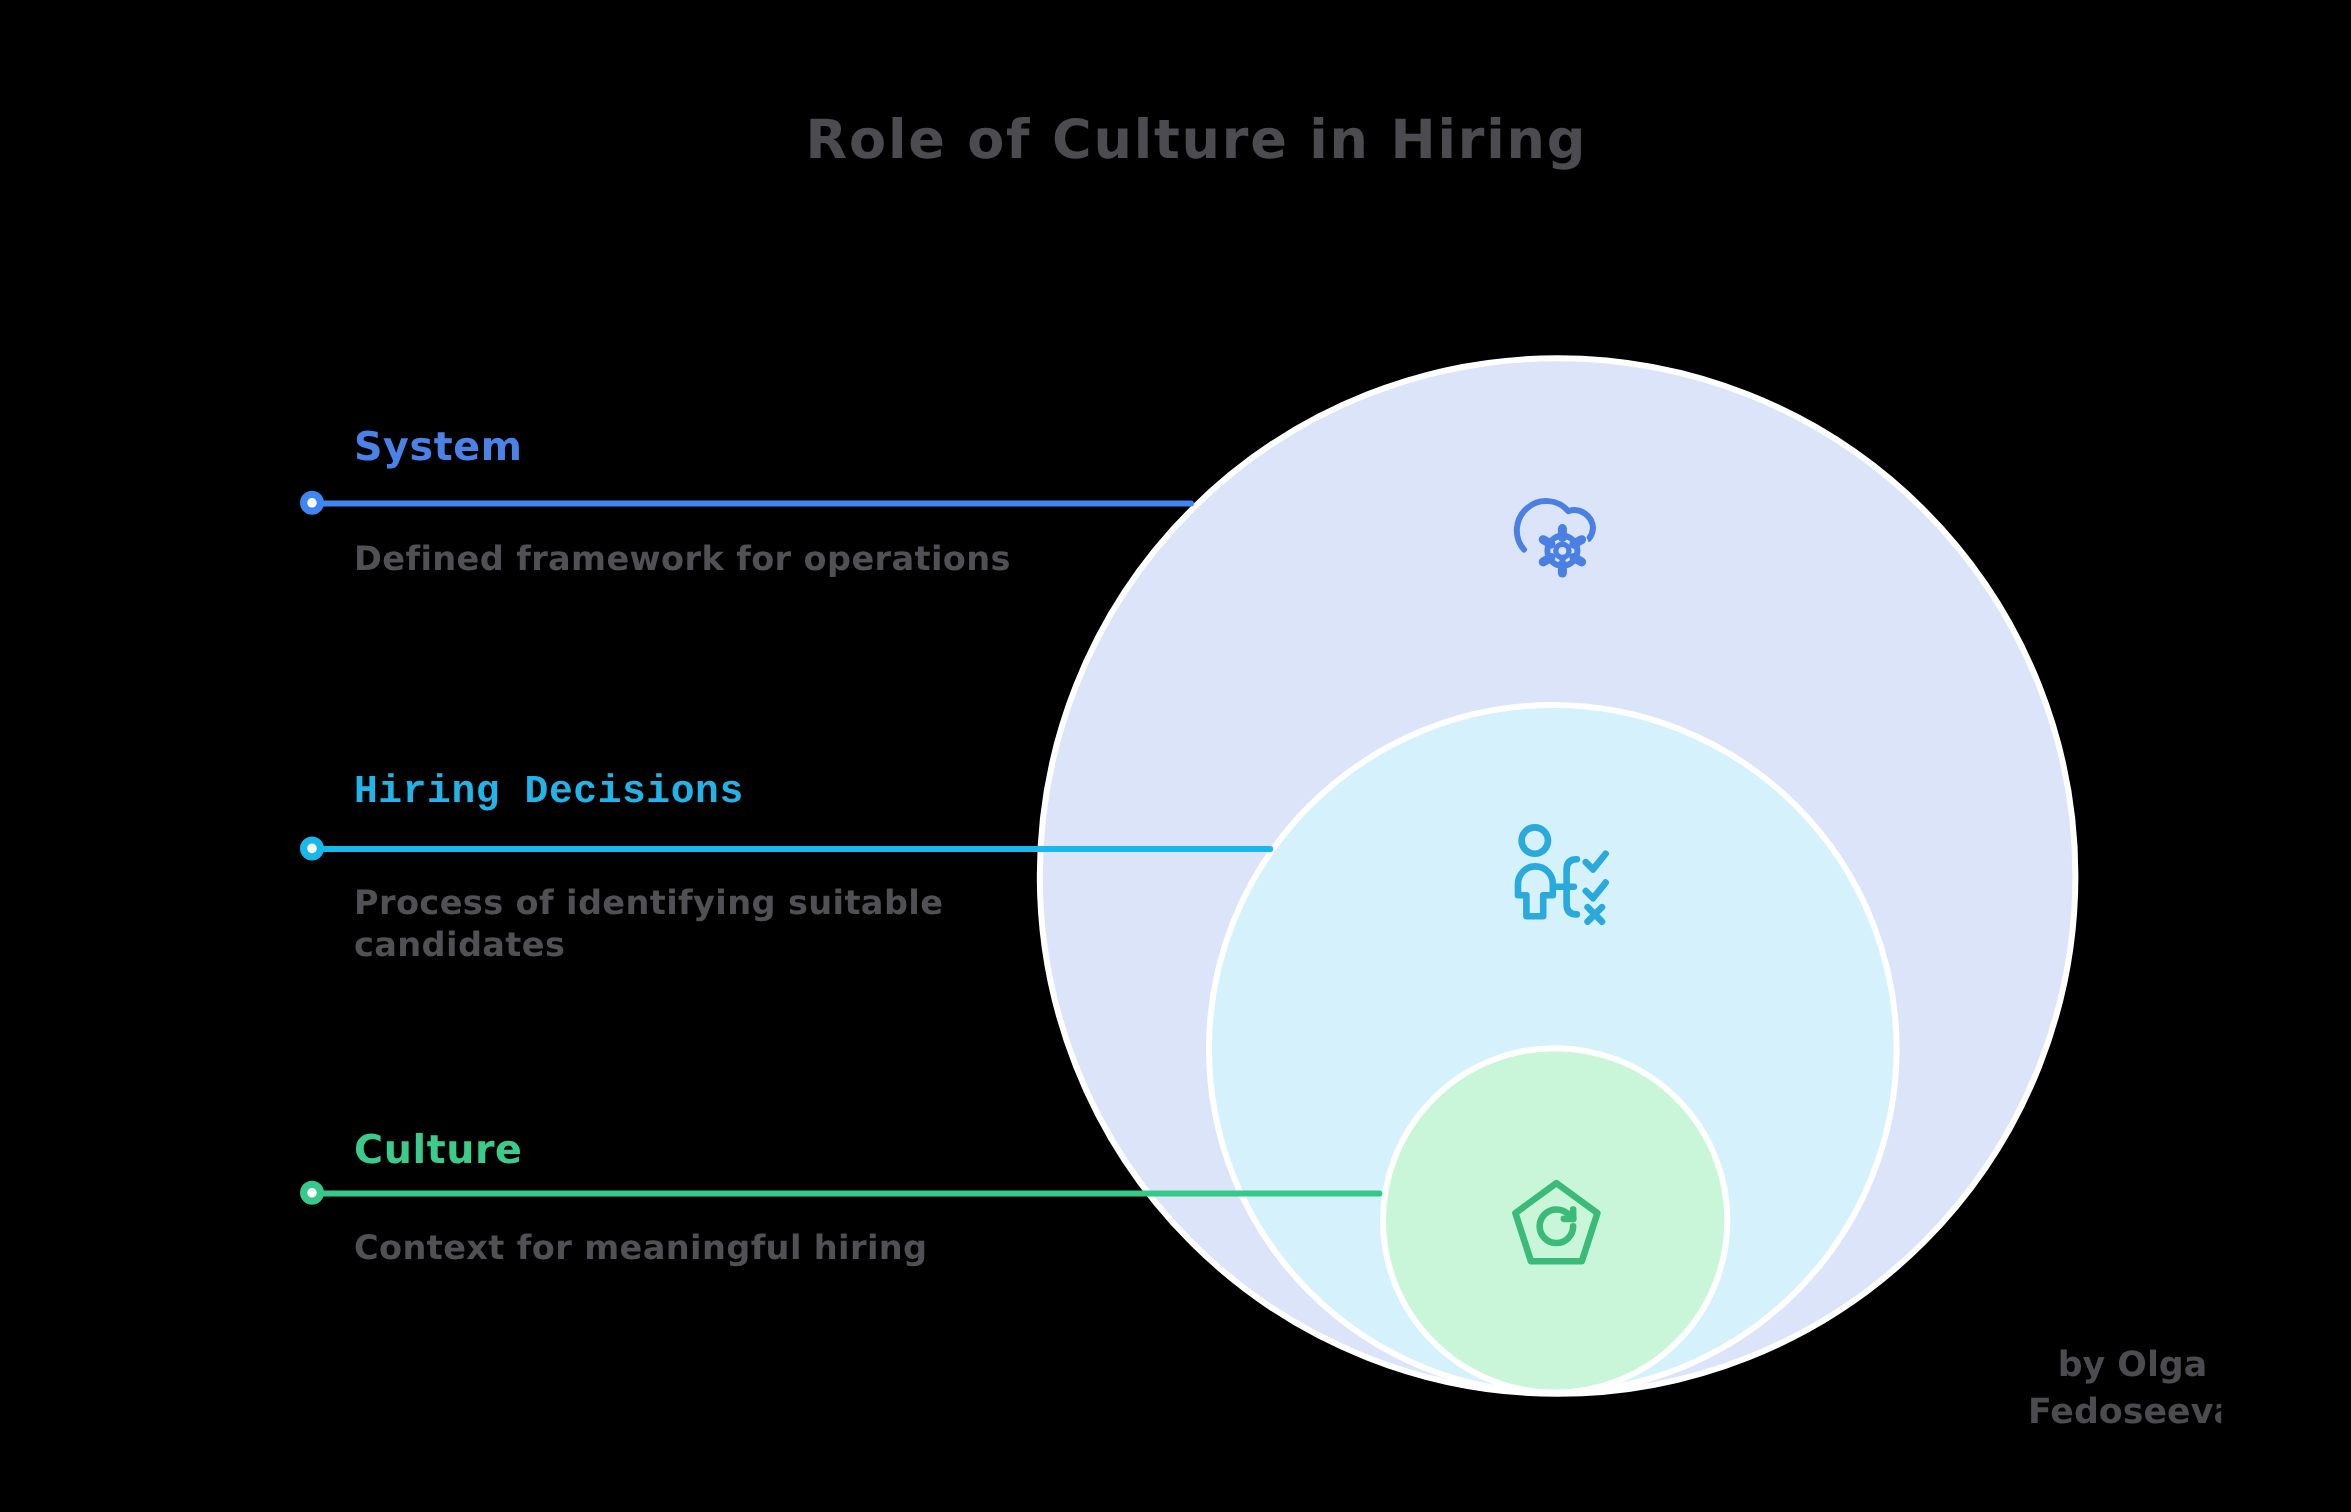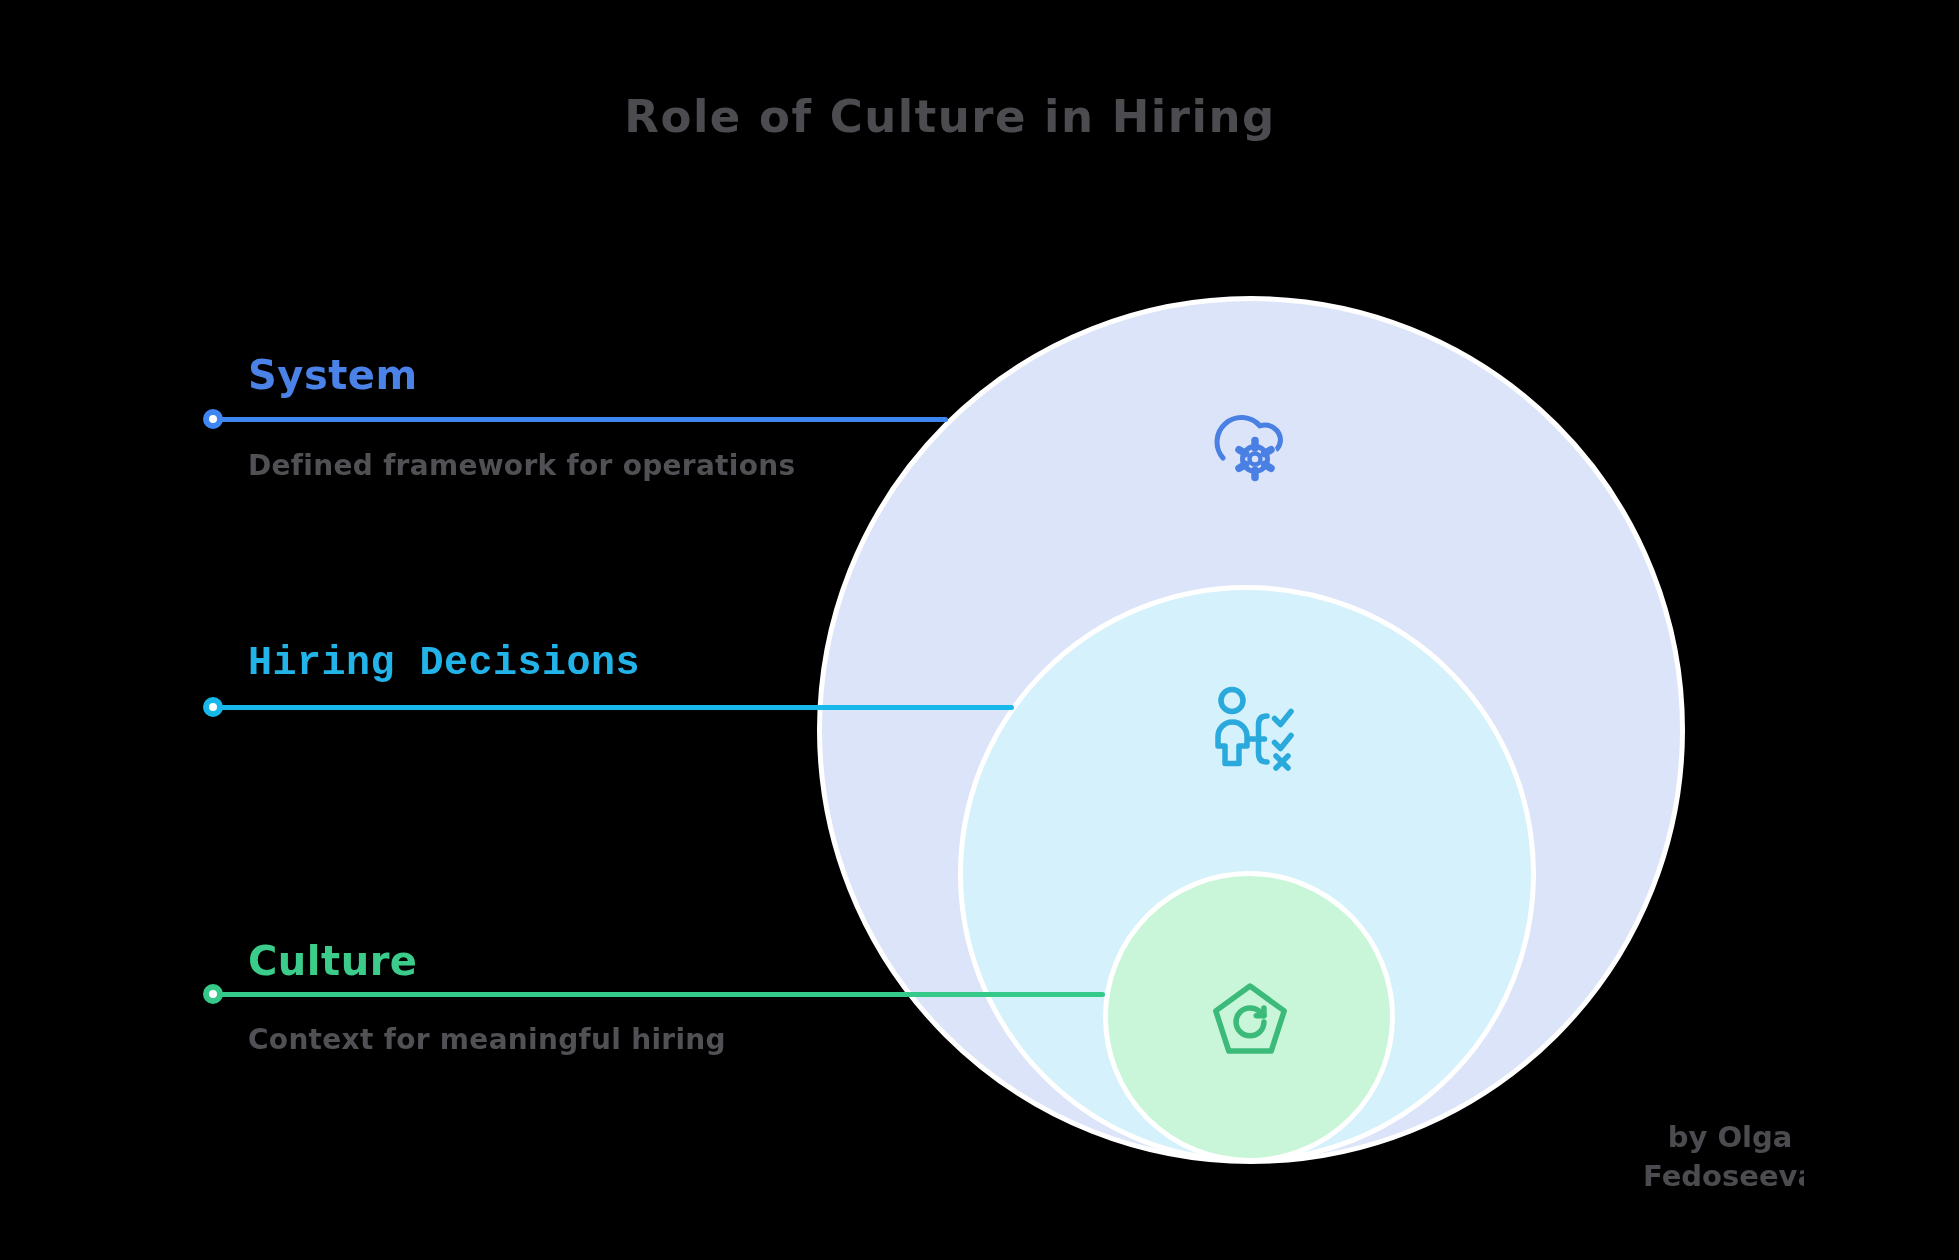--- a/index.html
+++ b/index.html
@@ -2,38 +2,39 @@
 <html><head>
 <meta charset="utf-8">
 <style>
   html,body{margin:0;padding:0;background:#000;}
   #canvas{
     position:relative;
     width:1804px;height:1260px;
     background:#000;
     font-family:"DejaVu Sans","Liberation Sans",sans-serif;
     overflow:hidden;
+    margin-left:47px;
   }
   .title{
     position:absolute;left:950px;top:90px;transform:translateX(-50%);
     font-size:45px;font-weight:700;letter-spacing:1.5px;
     color:#4c4c50;white-space:nowrap;
   }
   
   .circle{position:absolute;border-radius:50%;border:5px solid #fff;box-sizing:border-box;}
   .circle-outer {left:817px;top:296px;width:868px;height:868px;background:#dbe4f8;}
   .circle-middle{left:958px;top:585px;width:578px;height:578px;background:#d5f1fb;}
   .circle-inner {left:1103px;top:871px;width:292px;height:292px;background:#c9f6d9;}
   
   .icon{position:absolute;width:96px;height:96px;}
   .icon-system {left:1203px;top:395px;}
   .icon-hiring {left:1205px;top:683px;}
   .icon-culture{left:1202px;top:972px;}
   
-  .layer-label{position:absolute;font-size:40px;font-weight:700;letter-spacing:0.5px;white-space:nowrap;}
+  .layer-label{position:absolute;font-size:33px;font-weight:700;letter-spacing:0.5px;white-space:nowrap;}
   .label-system {left:248px;top:352px;color:#4a82e8;}
   .label-hiring {left:248px;top:641px;color:#22b3e8;font-family:Liberation Mono, monospace;}
   .label-culture{left:248px;top:938px;color:#3bcb8a;}
   .connector{position:absolute;height:5px;border-radius:3px;}
   .line-system {left:213px;top:417px;width:735px;background:#3f86f2;}
   .line-hiring {left:213px;top:705px;width:801px;background:#17b8ea;}
   .line-culture{left:213px;top:992px;width:892px;background:#35ca89;}
   .dot{position:absolute;width:20px;height:20px;border-radius:50%;background:#fff;box-sizing:border-box;}
   .dot-system {left:203px;top:409px;border:6px solid #3f86f2;}
   .dot-hiring {left:203px;top:697px;border:6px solid #17b8ea;}
@@ -93,20 +94,21 @@
   </svg>
 
   <div class="layer-label label-system">System</div>
   <div class="connector line-system"></div>
   <span class="dot dot-system"></span>
   <div class="layer-desc desc-system">Defined framework for operations</div>
 
   <div class="layer-label label-hiring">Hiring Decisions</div>
   <div class="connector line-hiring"></div>
   <span class="dot dot-hiring"></span>
+  <div class="layer-desc desc-hiring">Process of identifying suitable candidates</div>
 
   <div class="layer-label label-culture">Culture</div>
   <div class="connector line-culture"></div>
   <span class="dot dot-culture"></span>
   <div class="layer-desc desc-culture">Context for meaningful hiring</div>
 
   <div class="attribution">
     <div>by Olga Fedoseeva</div>
   </div>
 

